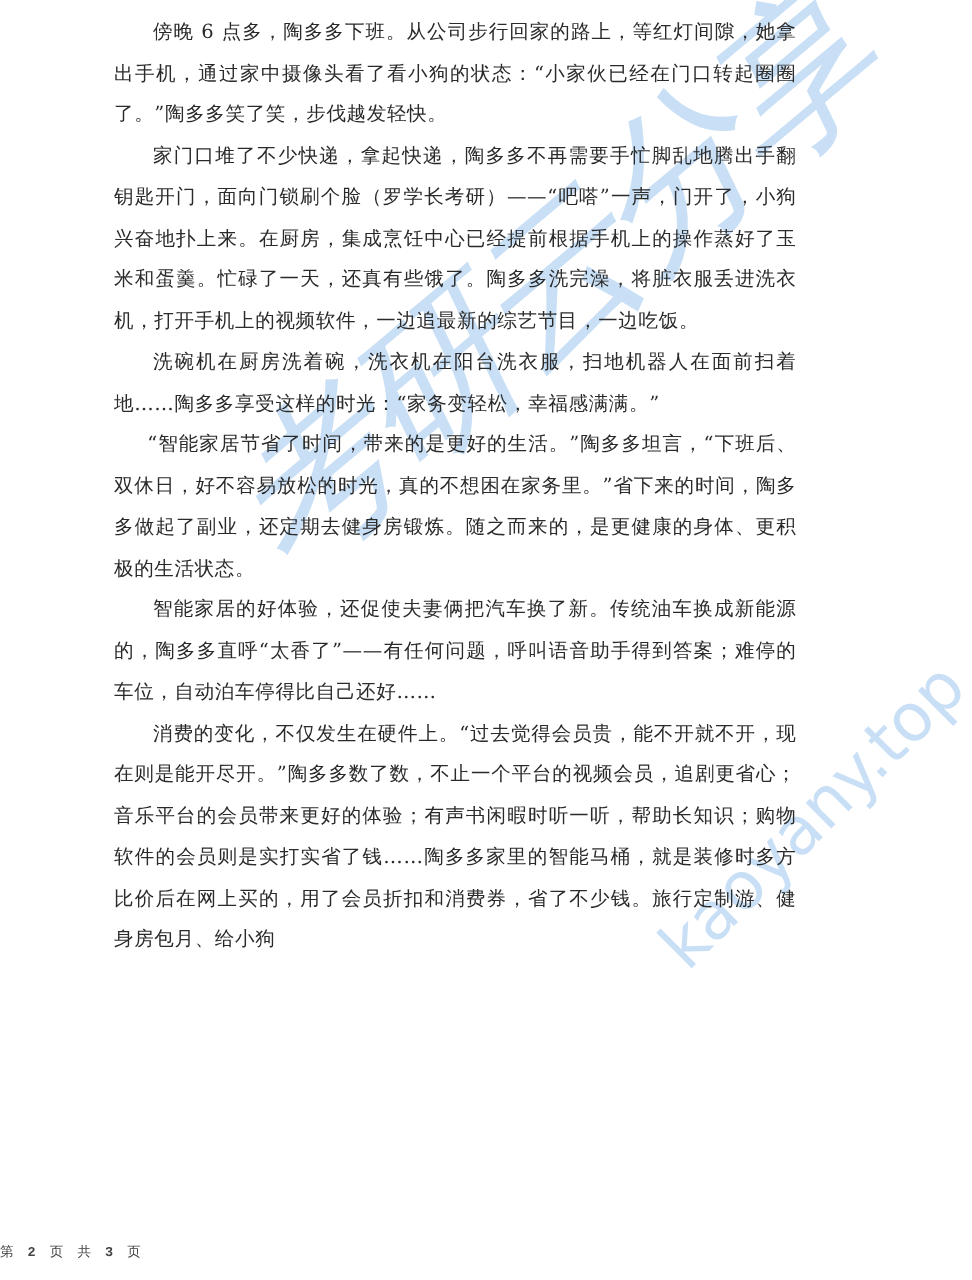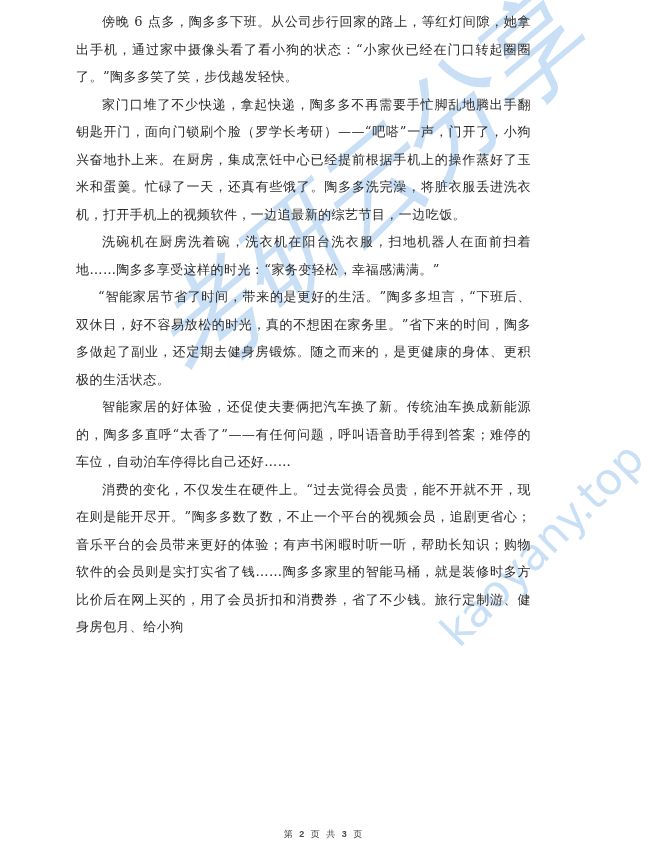--- a/index.html
+++ b/index.html
@@ -2,22 +2,22 @@
 <html><head>
 <meta charset="utf-8">
 <style>
   html, body { margin: 0; padding: 0; background: #ffffff; }
   body { width: 648px; height: 853px; position: relative; overflow: hidden;
          font-family: "DejaVu Serif", "Liberation Serif", serif; color: #2a2a2a; }
   .page { position: absolute; left: 76px; top: 8px; width: 455px; }
   .para { margin: 0; font-size: 13px; line-height: 27.5px; text-align: justify;
           text-indent: 2em; letter-spacing: 0.45px; }
   .para.first-quote { text-indent: 1.7em; }
-  .footer { position: absolute; left: 0; right: 0; top: 828px; text-align: center;
-            font-size: 9px; color: #444; font-family: Liberation Sans, sans-serif; letter-spacing: 2px; }
+  .footer { position: absolute; left: 0; right: 0; top: 828px; text-align: left;
+            font-size: 9px; color: #444; font-family: Liberation Mono, monospace; letter-spacing: 2px; }
   .footer b { font-weight: bold; }
   .wm { position: absolute; color: #9cc6ee; opacity: 0.55; pointer-events: none;
         font-family: "DejaVu Serif", serif; white-space: nowrap; }
   .wm-cn { left: 120px; top: 300px; font-size: 110px; font-style: italic;
            transform: rotate(-40deg); transform-origin: left top; letter-spacing: -6px; }
   .wm-en { left: 430px; top: 620px; font-size: 44px; font-family: "DejaVu Sans", sans-serif;
            transform: rotate(-45deg); transform-origin: left top; }
 </style>
 </head>
 <body>

